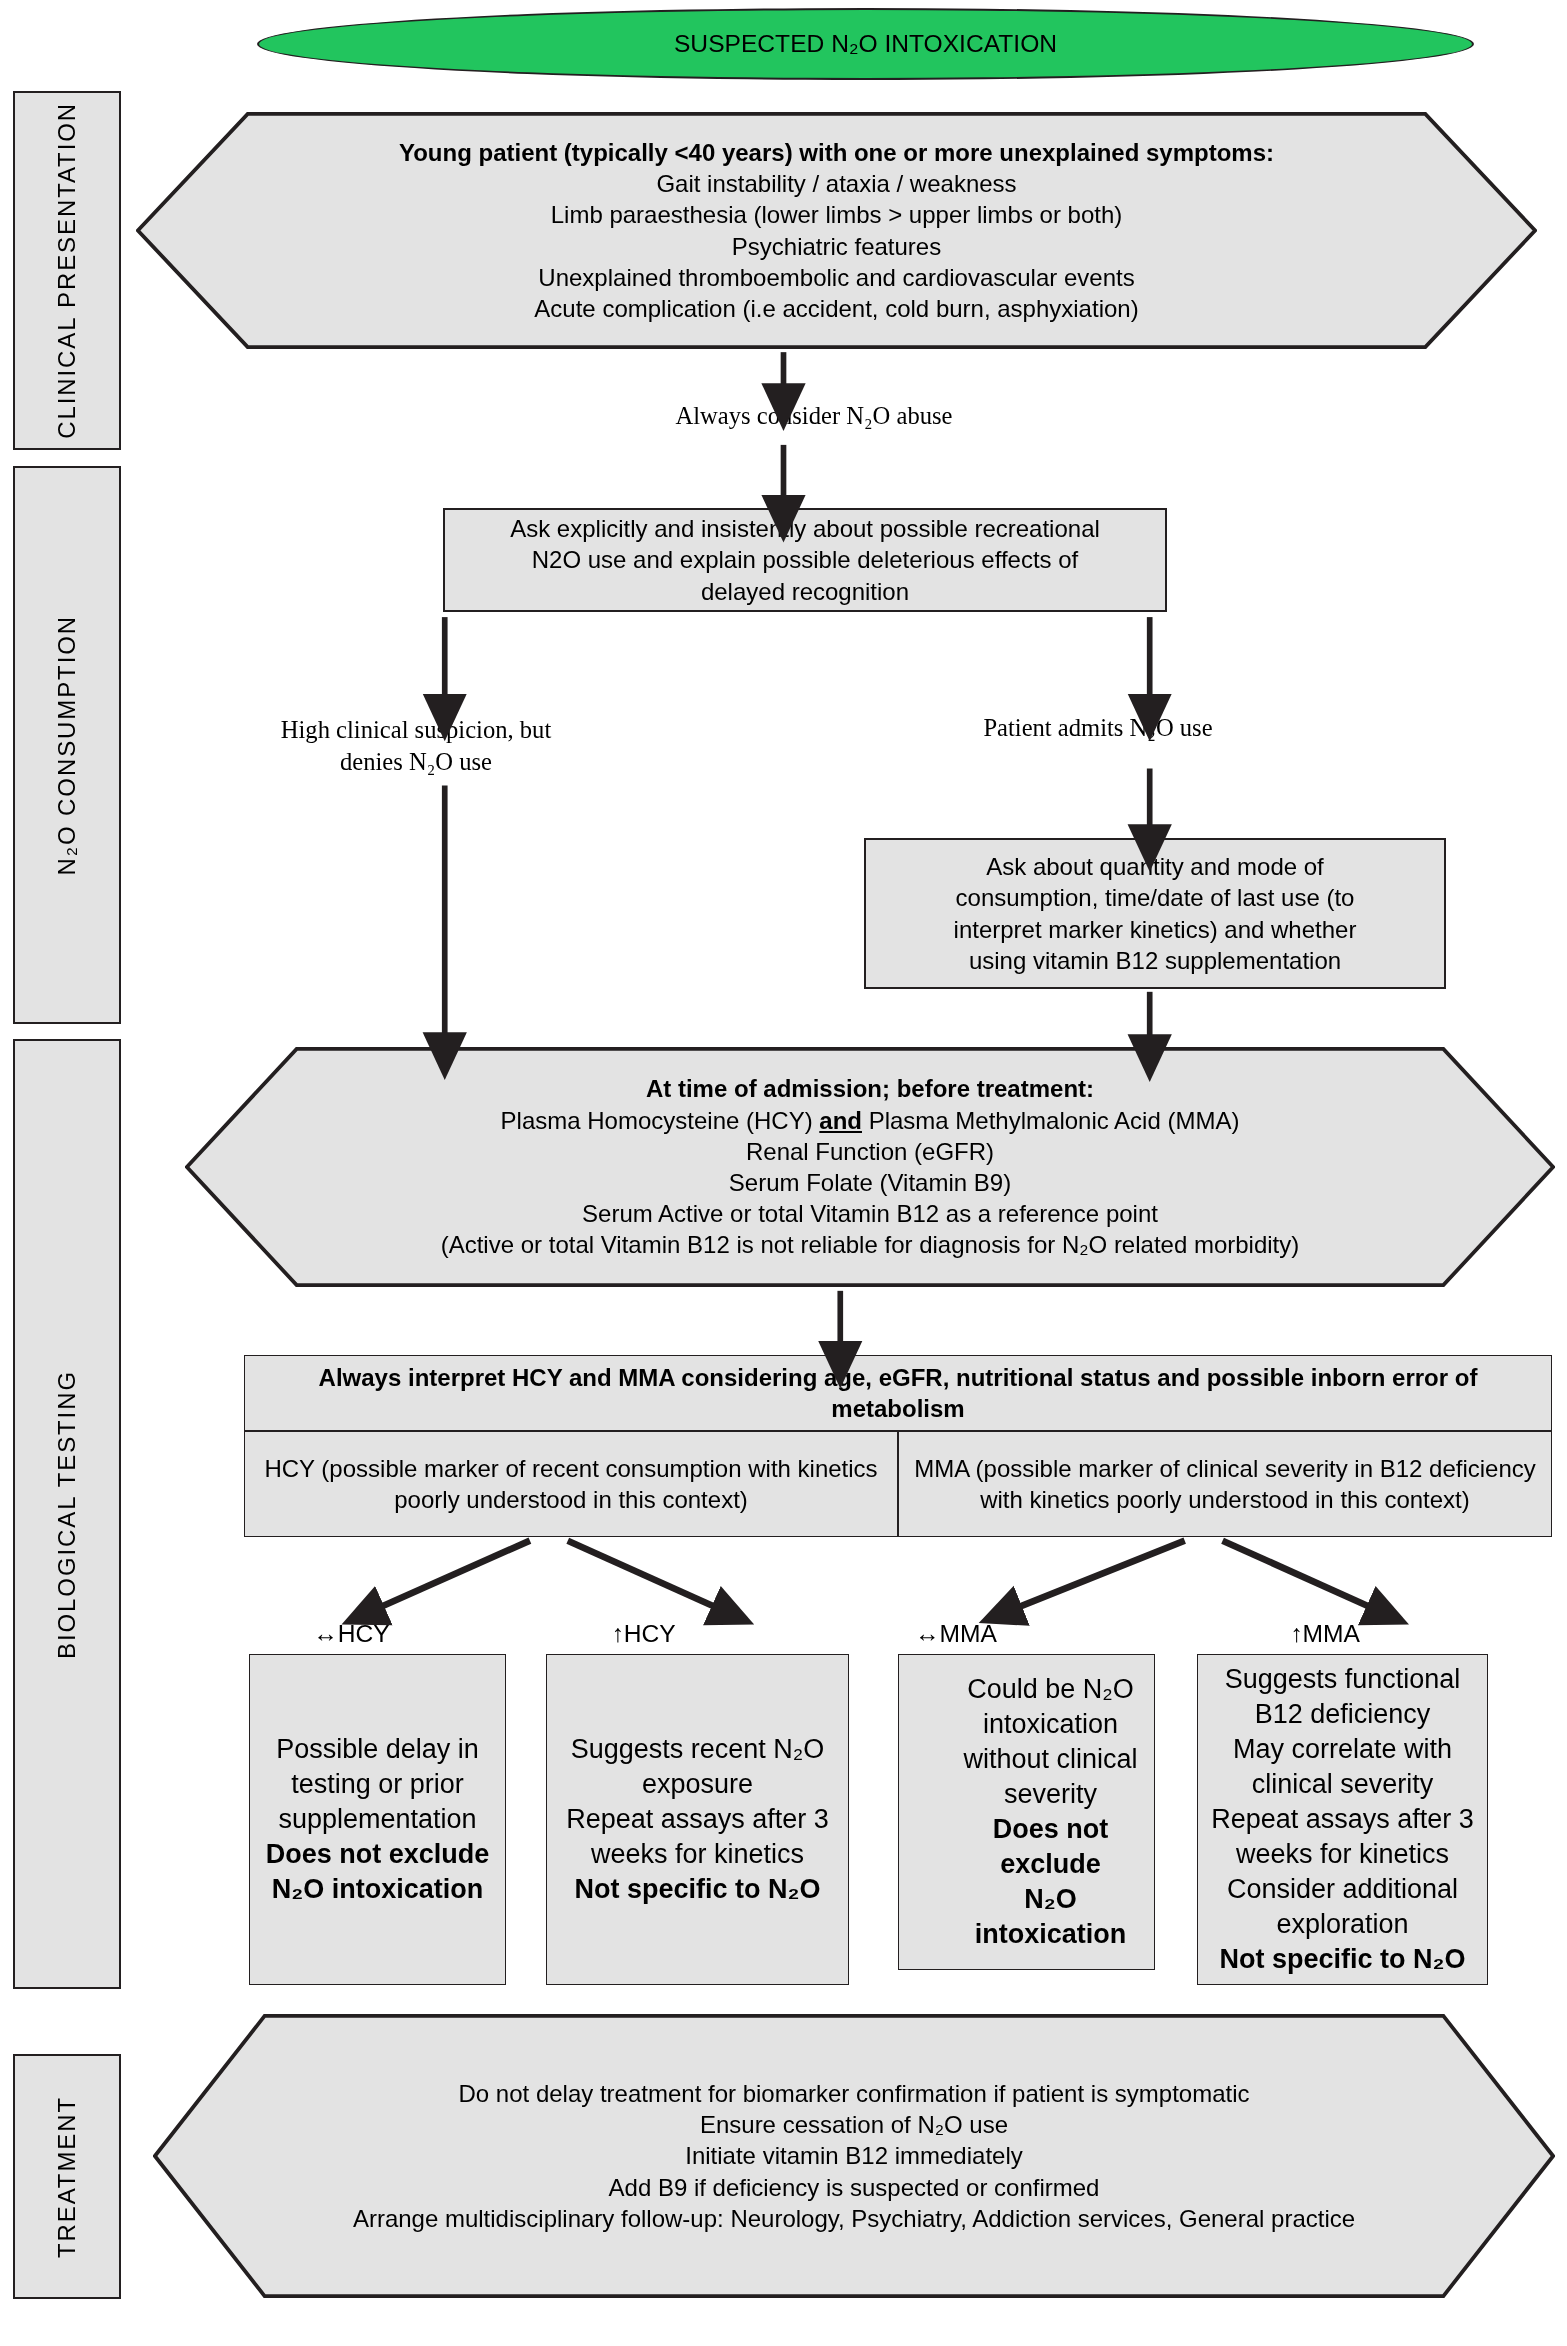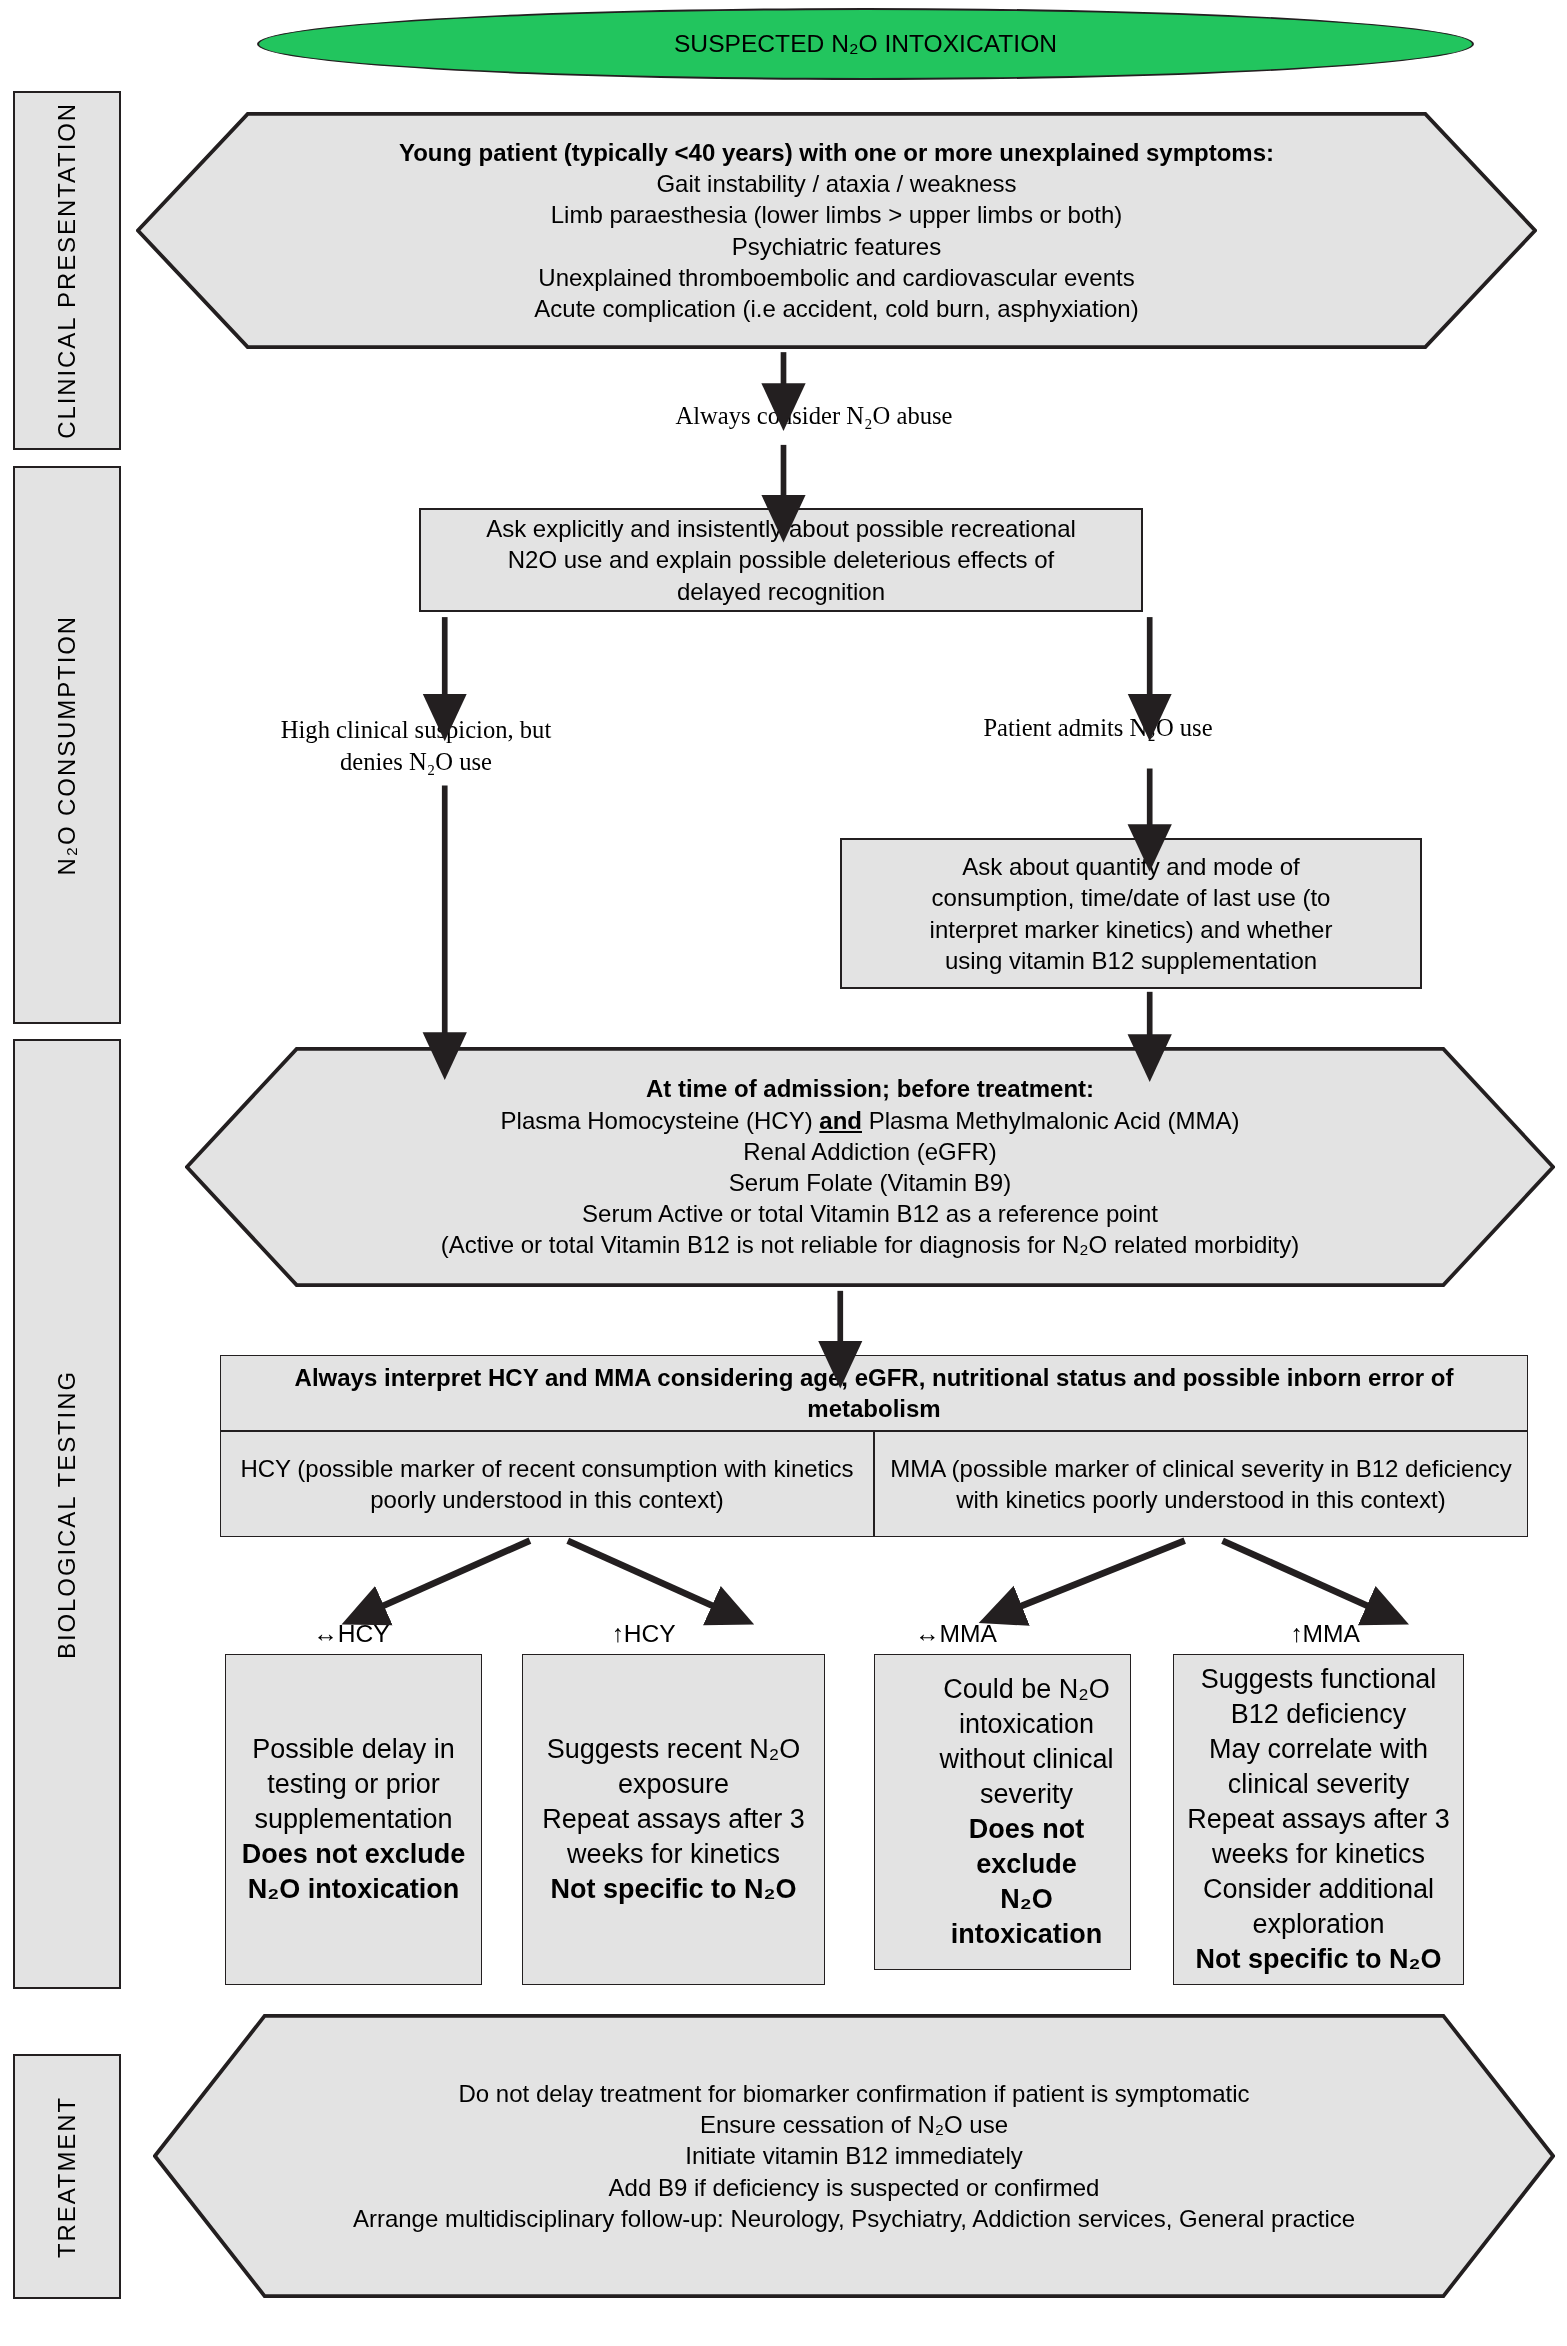--- a/index.html
+++ b/index.html
@@ -4,21 +4,21 @@
 <style>
   html,body{margin:0;padding:0;background:#ffffff;}
   body{
     width:1567px;height:2347px;position:relative;
     font-family:"Liberation Sans", sans-serif;
     color:#000;
     -webkit-font-smoothing:antialiased;
   }
   .canvas{position:absolute;left:0;top:0;width:1567px;height:2347px;}
   
-  .node{position:absolute;box-sizing:border-box;}
+  .node{position:absolute;box-sizing:border-box;margin-left:24px;}
   .fill{background:#e3e3e3;}
   .bx{border:2.8px solid #231f20;}
   .thinbx{border:1.9px solid #231f20;}
   .ctr{display:flex;align-items:center;justify-content:center;text-align:center;}
   .lines{line-height:1.30;}
   
   .rail{
     position:absolute;background:#e3e3e3;border:2.8px solid #231f20;
     display:flex;align-items:center;justify-content:center;
   }
@@ -128,21 +128,21 @@
       <polygon points="118,2 1330,2 1446,127 1330,252 118,252 2,127" fill="#e3e3e3" stroke="#231f20" stroke-width="4"></polygon>
     </svg>
     <div class="inner">
       <div class="pad lines">
         <div class="f25">
           <span class="b">At time of admission; before treatment</span><span class="b">:</span>
         </div>
         <div class="f25">
           <span>Plasma Homocysteine (HCY) </span><span class="b u">and</span><span> Plasma Methylmalonic Acid (MMA)</span>
         </div>
-        <div class="f25">Renal Addiction (eGFR)</div>
+        <div class="f25">Renal Function (eGFR)</div>
         <div class="f25">Serum Folate (Vitamin B9)</div>
         <div class="f25">Serum Active or total Vitamin B12 as a reference point</div>
         <div class="f25">(Active or total Vitamin B12 is not reliable for diagnosis for N₂O related morbidity)</div>
       </div>
     </div>
   </div>
 
   <div class="node fill thinbx" style="left:220px;top:1355px;width:1308px;height:182px;">
     <div class="ctr" style="height:74px;padding:0 15px;box-sizing:border-box;">
       <div class="f25 b lines">Always interpret HCY and MMA considering age, eGFR, nutritional status and possible inborn error of metabolism</div>

